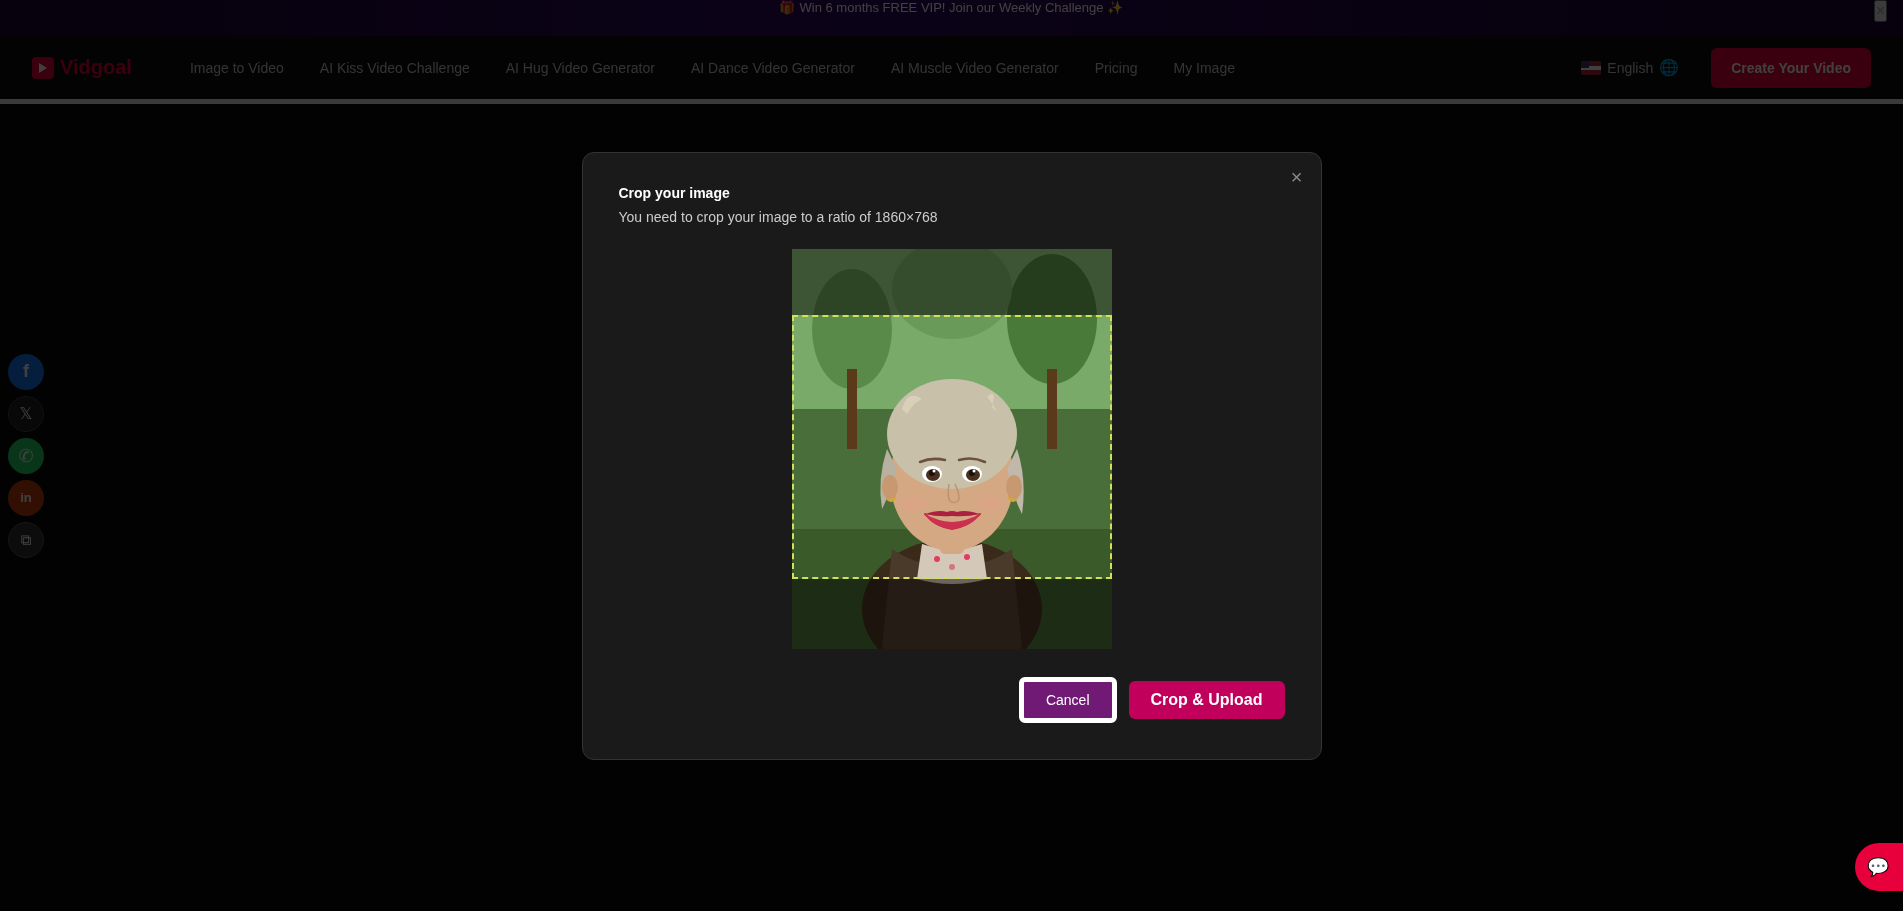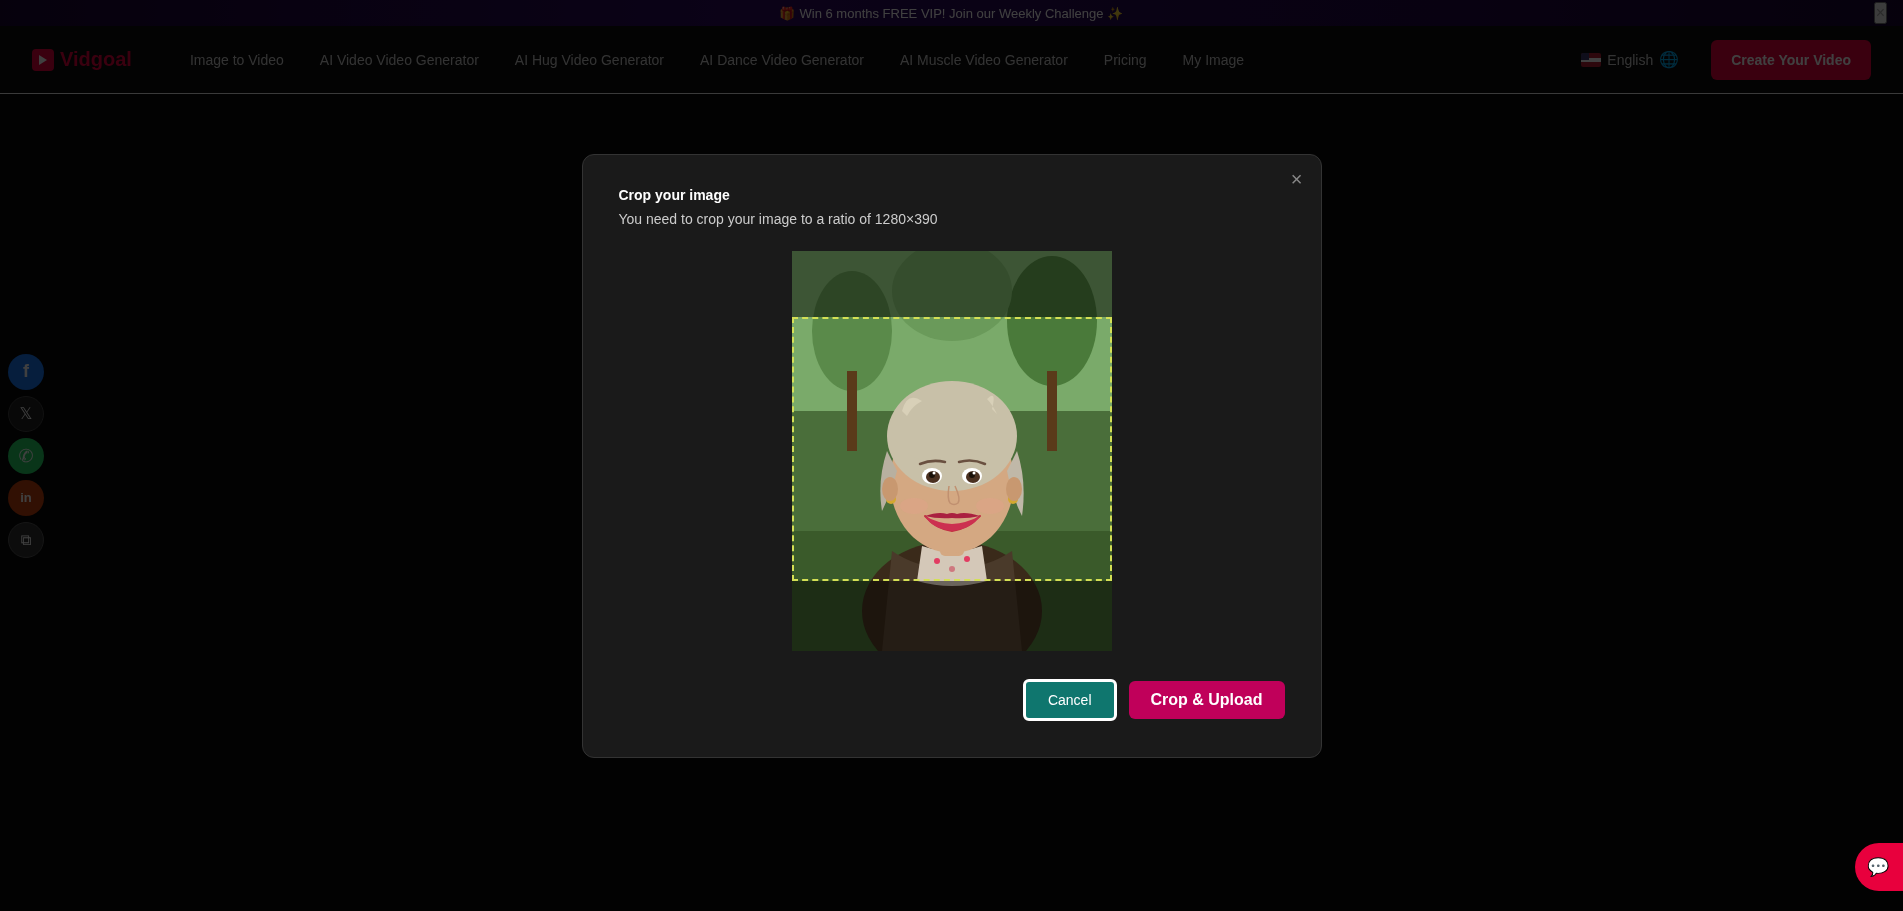--- a/index.html
+++ b/index.html
@@ -8,45 +8,44 @@
       height: 911px;
       background: #0a0a0a;
       font-family: -apple-system, BlinkMacSystemFont, 'Segoe UI', sans-serif;
       overflow: hidden;
       position: relative;
     }
 
     
     .top-banner {
       width: 100%;
-      height: 26px;
+      height: 36px;
       background: linear-gradient(90deg, #1a0533 0%, #2d0a5e 40%, #1a0533 100%);
       display: flex;
-      align-items: center;
       justify-content: center;
       position: relative;
     }
     .top-banner-text {
       color: #fff;
       font-size: 13px;
     }
     .top-banner-close {
       position: absolute;
       right: 16px;
       color: #aaa;
       font-size: 16px;
       cursor: pointer;
     }
 
     
     .navbar {
       width: 100%;
       height: 68px;
       background: #0d0d0d;
-      border-bottom: 1px solid #e5e5e5;
+      border-bottom: 5px solid #e5e5e5;
       display: flex;
       align-items: center;
       padding: 0 32px;
       gap: 0;
     }
     .logo {
       display: flex;
       align-items: center;
       gap: 6px;
       margin-right: 40px;
@@ -266,23 +265,23 @@
     }
 
     
     .modal-footer {
       display: flex;
       justify-content: flex-end;
       gap: 12px;
       align-items: center;
     }
     .cancel-btn {
-      background: #0f766e;
-      color: #fff;
-      border: 3px solid #ffffff;
+      background: #701a75;
+      color: #fff;
+      border: 5px solid #ffffff;
       border-radius: 6px;
       padding: 10px 22px;
       font-size: 14px;
       cursor: pointer;
     }
     .crop-upload-btn {
       background: #c0005a;
       color: #fff;
       border: none;
       border-radius: 6px;
@@ -323,21 +322,21 @@
     <div class="logo-icon">
       <svg viewBox="0 0 14 14" fill="white">
           <polygon points="3,2 11,7 3,12"></polygon>
         </svg>
     </div>
     <span class="logo-text">Vidgoal</span>
   </a>
 
   <div class="nav-links">
     <a class="nav-link">Image to Video</a>
-    <a class="nav-link">AI Video Video Generator</a>
+    <a class="nav-link">AI Kiss Video Challenge</a>
     <a class="nav-link">AI Hug Video Generator</a>
     <a class="nav-link">AI Dance Video Generator</a>
     <a class="nav-link">AI Muscle Video Generator</a>
     <a class="nav-link">Pricing</a>
     <a class="nav-link">My Image</a>
   </div>
 
   <div class="nav-right">
     <div class="lang-selector">
       <div class="flag-icon"></div>
@@ -368,21 +367,21 @@
 
 <div class="main-bg"></div>
 
 <div class="modal-overlay">
   <div class="modal">
 
     <button class="modal-close">×</button>
 
     <h2 class="modal-title">Crop your image</h2>
 
-    <p class="modal-subtitle">You need to crop your image to a ratio of 1280×390</p>
+    <p class="modal-subtitle">You need to crop your image to a ratio of 1860×768</p>
 
     <div class="crop-container">
       <div class="crop-image-wrapper">
 
         <svg class="person-svg" viewBox="0 0 320 400" xmlns="http://www.w3.org/2000/svg">
 
           <rect width="320" height="400" fill="#4a6e3a"></rect>
 
           <rect width="320" height="160" fill="#7aaa6a"></rect>
 

